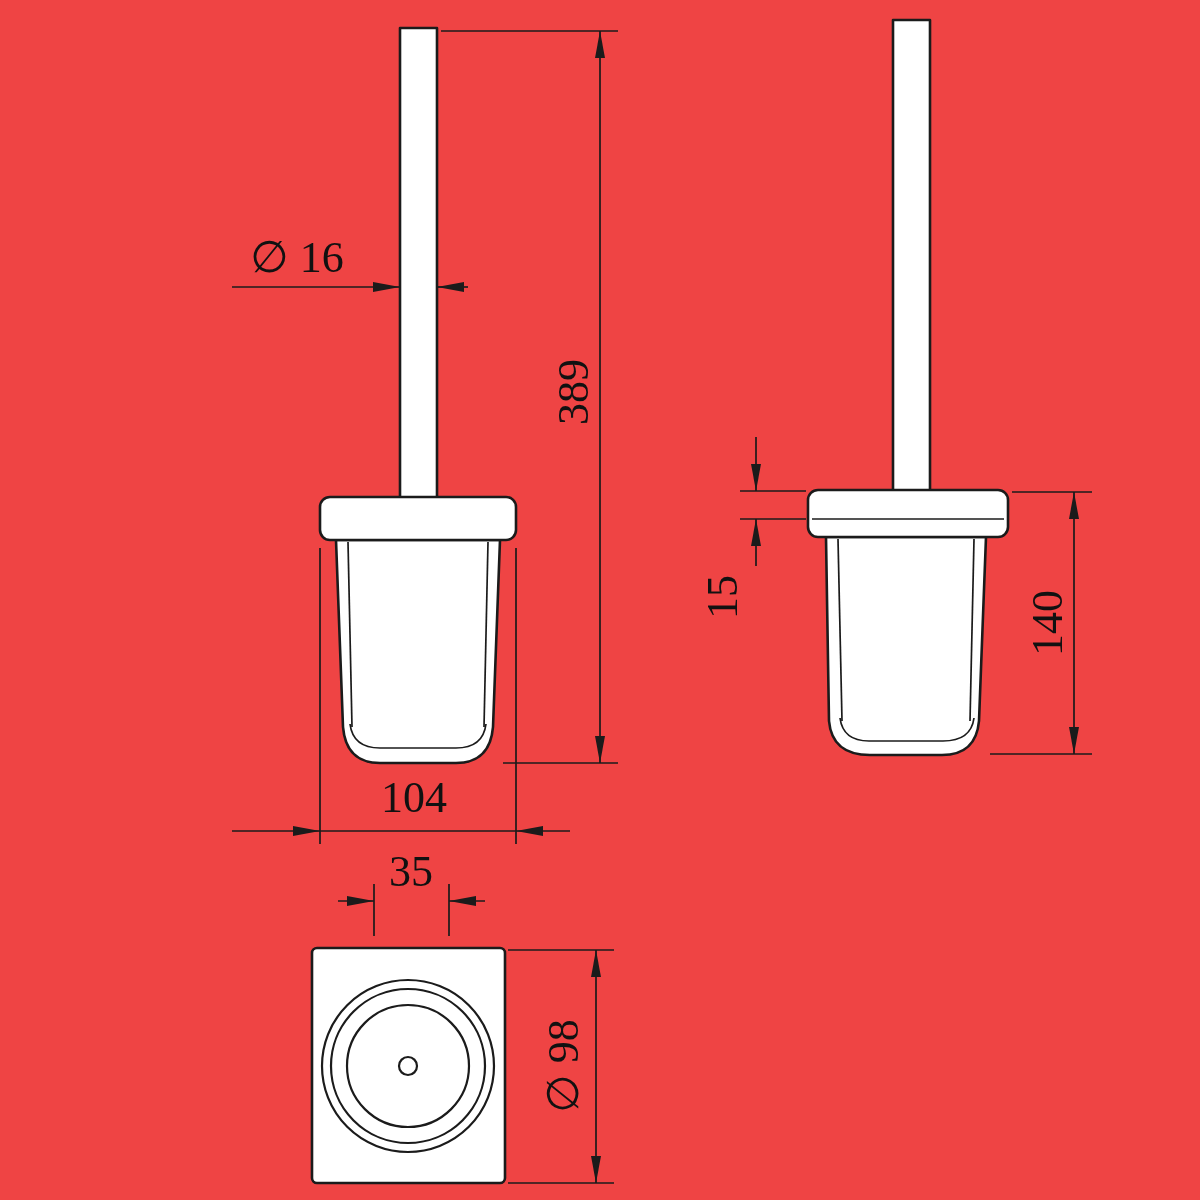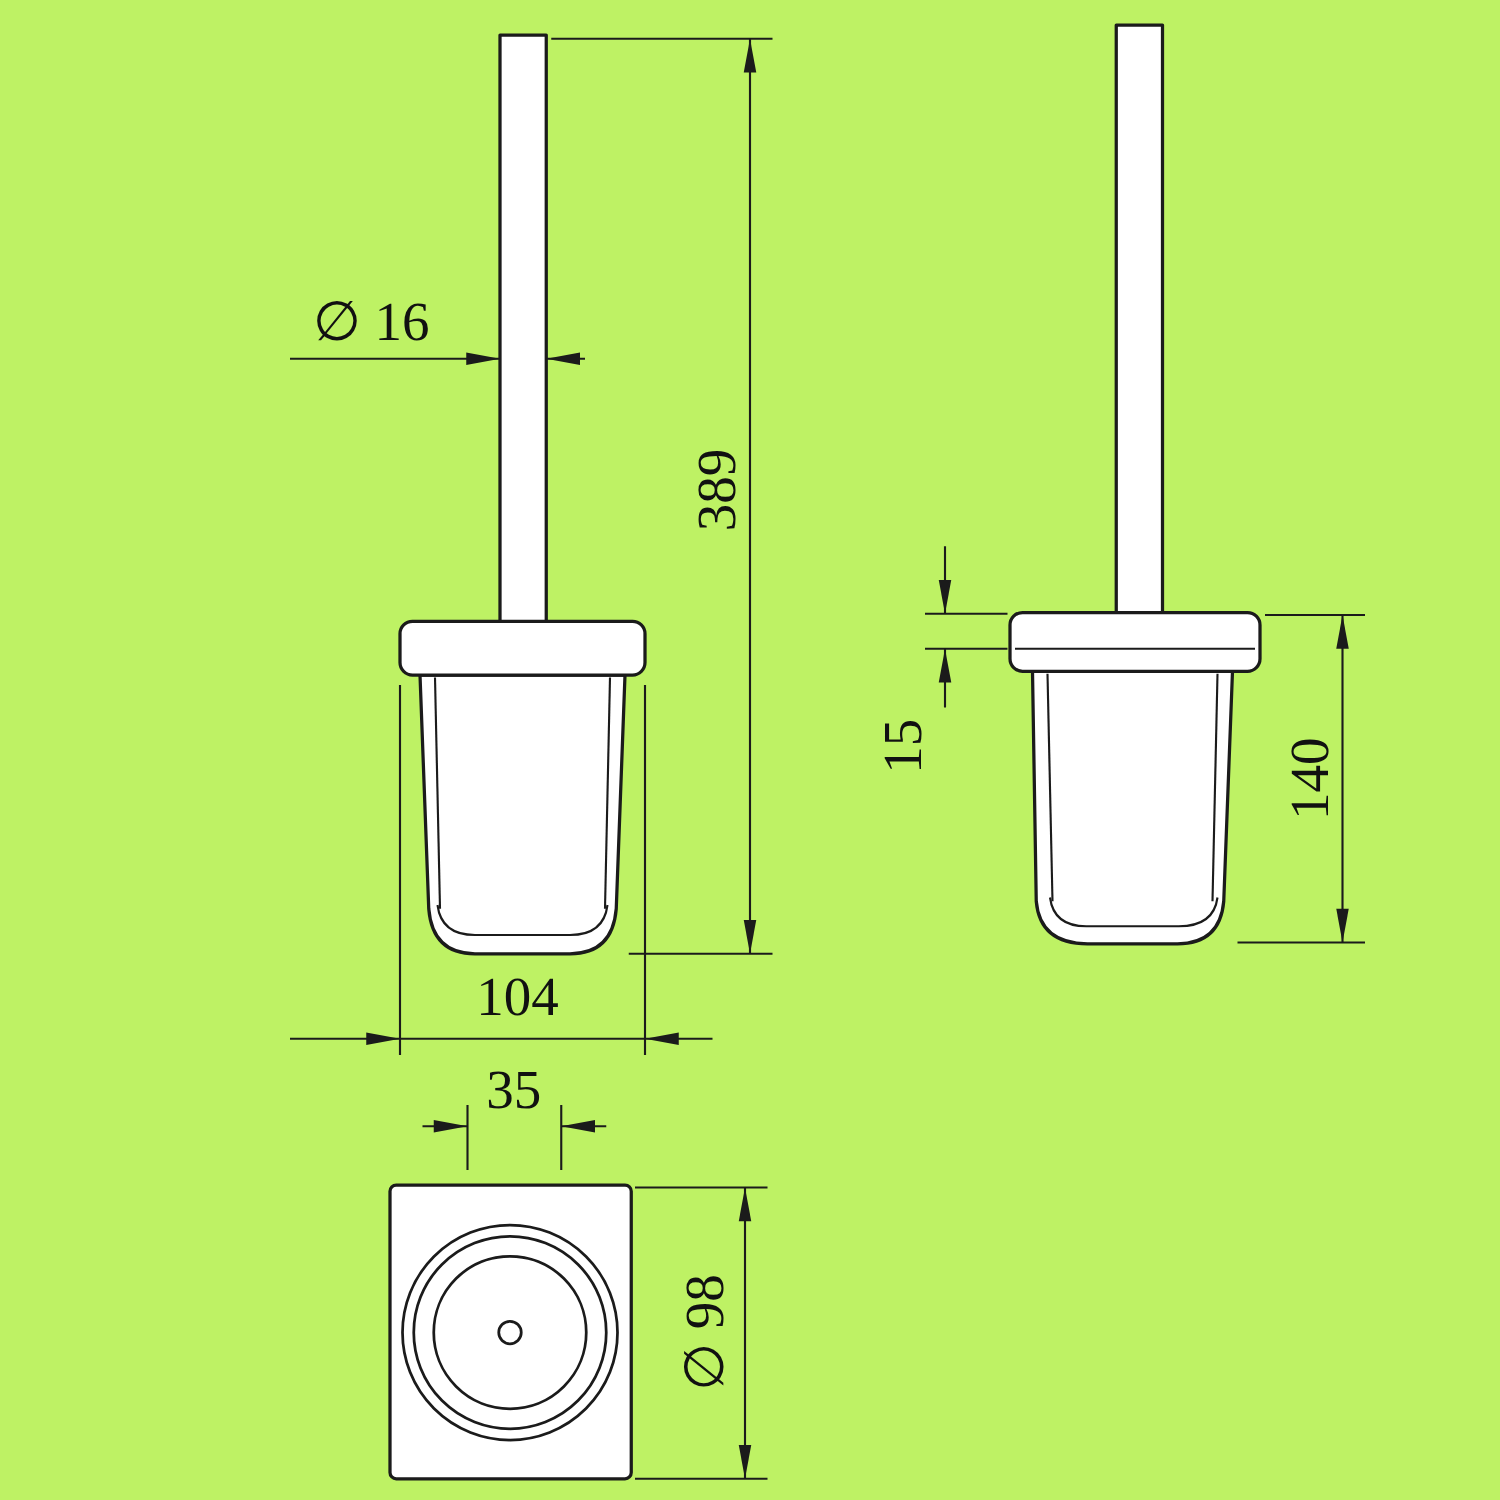--- a/index.html
+++ b/index.html
@@ -7,21 +7,21 @@
     padding: 0;
     width: 1200px;
     height: 1200px;
     background: #ffffff;
     overflow: hidden;
   }
   .canvas {
     position: relative;
     width: 1200px;
     height: 1200px;
-    background: #bef264;
+    background: #ef4444;
     text-align: center;
   }
   svg { display: block; }
   .obj {
     fill: #ffffff;
     stroke: #1b1b1b;
     stroke-width: 2.6;
     stroke-linejoin: round;
   }
   .objline {

